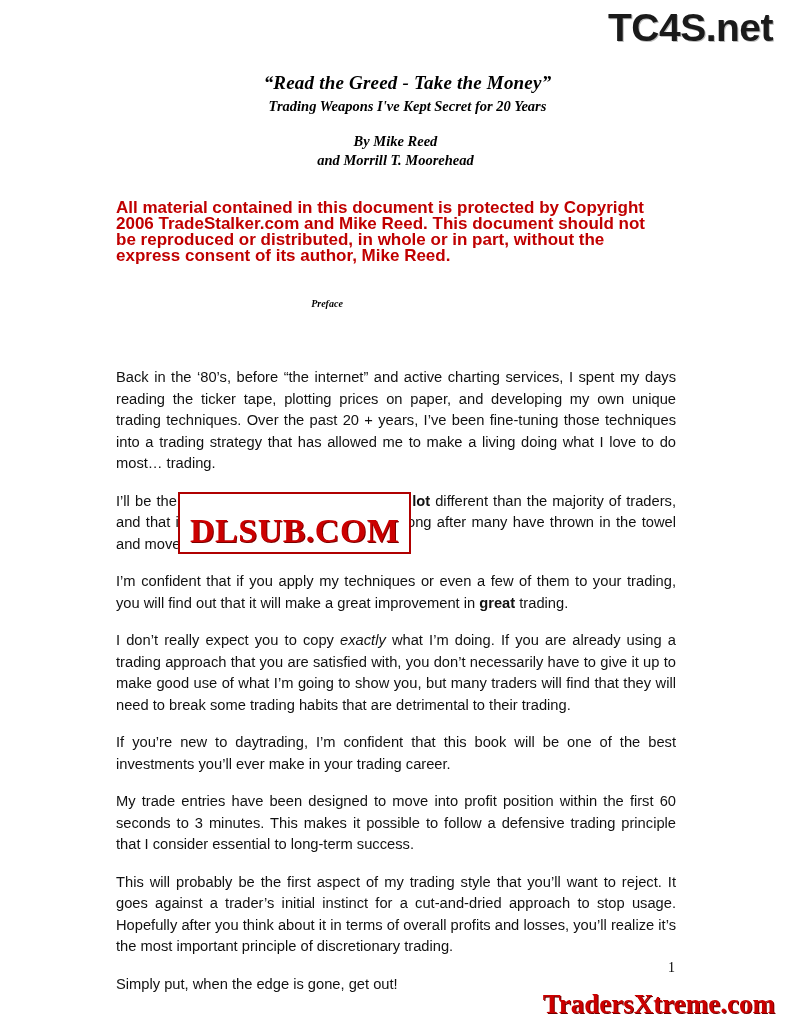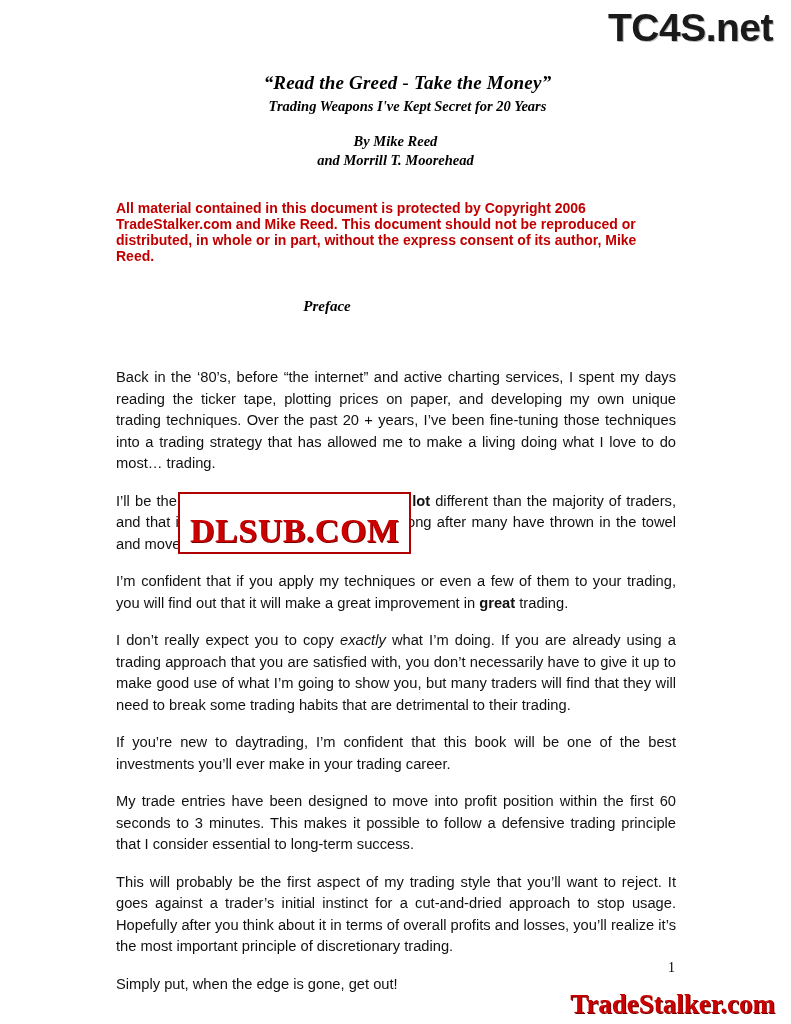--- a/index.html
+++ b/index.html
@@ -75,35 +75,35 @@
   }
 
   
   .copyright {
     position: absolute;
     left: 116px;
     top: 200px;
     width: 540px;
     color: #c00000;
     font-family: "Liberation Sans", sans-serif;
-    font-size: 14px;
+    font-size: 17px;
     font-weight: bold;
     line-height: 16px;
     text-align: left;
   }
 
   
   .preface {
     position: absolute;
     left: 0;
     top: 298px;
     width: 654px;
     text-align: center;
     font-family: "Liberation Serif", serif;
-    font-size: 15px;
+    font-size: 10px;
     font-weight: bold;
     font-style: italic;
   }
 
   
   .body-copy {
     position: absolute;
     left: 116px;
     top: 351px;
     width: 560px;
@@ -189,15 +189,15 @@
     <p>If you’re new to daytrading, I’m confident that this book will be one of the best investments you’ll ever make in your trading career.</p>
     <p>My trade entries have been designed to move into profit position within the first 60 seconds to 3 minutes.  This makes it possible to follow a defensive trading principle that I consider essential to long-term success.</p>
     <p>This will probably be the first aspect of my trading style that you’ll want to reject.  It goes against a trader’s initial instinct for a cut-and-dried approach to stop usage.  Hopefully after you think about it in terms of overall profits and losses, you’ll realize it’s the most important principle of discretionary trading.</p>
     <p>Simply put, when the edge is gone, get out!</p>
   </div>
 
   <div class="wm-stamp">DLSUB.COM</div>
 
   <div class="page-number">1</div>
 
-  <div class="wm-bottom">TradeStalker.com</div>
+  <div class="wm-bottom">TradersXtreme.com</div>
 
 </div>
 
 </body></html>

